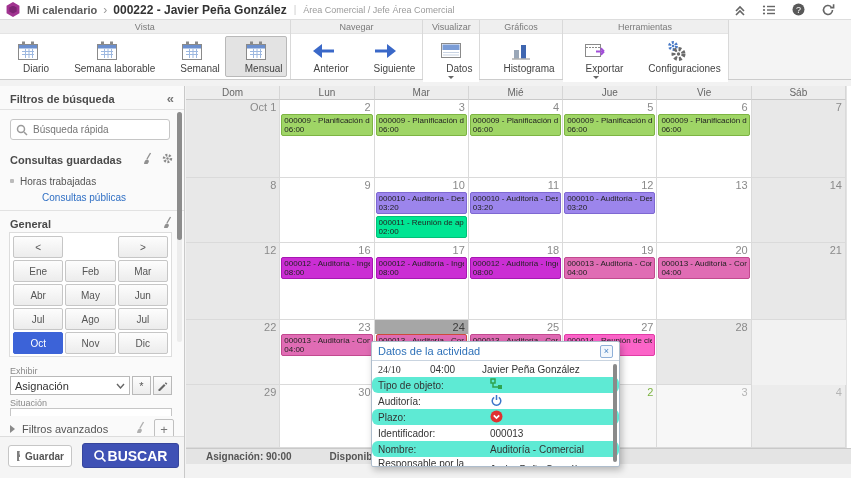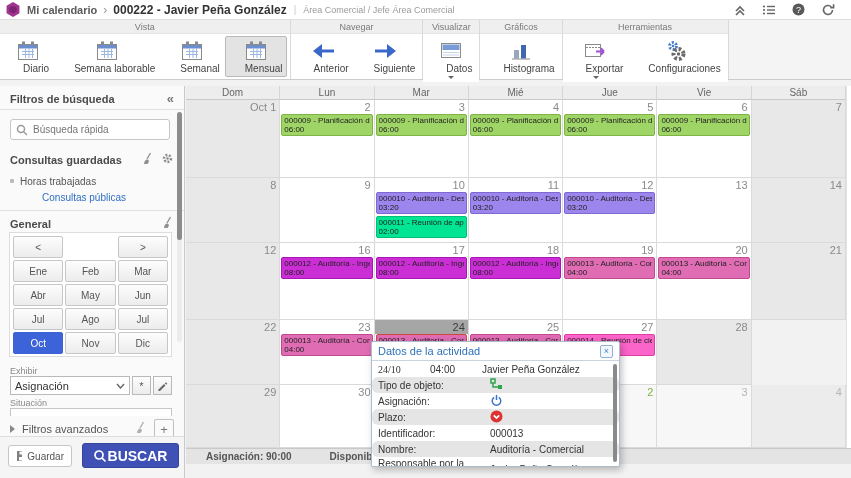--- a/index.html
+++ b/index.html
@@ -74,21 +74,21 @@
   #sb-sit-input { top: 322px; left: 10px; right: 12px; height: 8px; background: #fff; border: 1px solid #c6c6c6; border-bottom: none; }
   #sb-adv { top: 332px; height: 22px; display: flex; align-items: center; padding: 0 10px; gap: 7px; }
   #sb-adv .tri { width: 0; height: 0; border-top: 4px solid transparent; border-bottom: 4px solid transparent;
                  border-left: 5px solid #8a8a8a; }
   #sb-adv .lbl { font-size: 11px; color: #555; flex: 1; cursor: pointer; }
   #sb-adv .plus { width: 20px; height: 20px; border: 1px solid #c0c0c0; border-radius: 2px; background: #fafafa;
                   font-size: 13px; color: #777; display: flex; align-items: center; justify-content: center; cursor: pointer; }
   #sb-bottom { top: 350px; bottom: 0; border-top: 1px solid #ddd; background: #f5f5f5; }
   #btn-guardar { position: absolute; left: 8px; top: 8px; width: 64px; height: 22px; background: #fff;
                  border: 1px solid #c6c6c6; border-radius: 3px; display: flex; align-items: center; gap: 5px;
-                 padding: 4px 7px; font-size: 10px; color: #555; cursor: pointer; }
+                 padding: 4px 7px; font-size: 10px; color: #555; cursor: pointer; font-weight: bold; }
   #btn-buscar { position: absolute; left: 82px; top: 6px; width: 97px; height: 25px; background: #3f51b5;
                 border: 1px solid #36459c; border-radius: 3px; display: flex; align-items: center;
                 padding: 0 10px; cursor: pointer; }
   #btn-buscar .lbl { flex: 1; text-align: center; color: #fff; font-size: 14px; font-weight: bold; }
   #sb-scroll { position: absolute; right: 2px; top: 26px; width: 5px; height: 230px; background: #ececec; border-radius: 3px; }
   #sb-thumb { position: absolute; top: 0; width: 5px; height: 128px; background: #8c8c8c; border-radius: 3px; cursor: pointer; }
 
   
   #cal-hdr { position: absolute; top: 86px; left: 186px; width: 660px; height: 14px; display: grid;
              grid-template-columns: repeat(7,1fr); }
@@ -123,21 +123,21 @@
   
   #popup { position: absolute; left: 371px; top: 341px; width: 249px; height: 126px; background: #fff;
            border: 1px solid #aebdcc; border-radius: 2px; box-shadow: 2px 3px 7px rgba(0,0,0,.25);
            overflow: hidden; z-index: 50; }
   #popup-title { height: 19px; display: flex; align-items: center; padding: 0 6px;
                  border-bottom: 1px solid #c9d4e0; }
   #popup-title .t { flex: 1; font-size: 11px; color: #2e71b8; }
   #popup-close { width: 13px; height: 13px; border: 1px solid #8fb0d8; background: #f3f8fd; color: #4a84c4;
                  font-size: 9px; line-height: 11px; text-align: center; border-radius: 2px; cursor: pointer; }
   .prow { display: flex; align-items: center; min-height: 16px; font-size: 10px; color: #333; padding-right: 10px; }
-  .prow.shade { background: #e5e5e5; border-radius: 6px; }
+  .prow.shade { background: #5eead4; border-radius: 6px; }
   .prow .plabel { width: 112px; flex: none; padding: 1px 2px 1px 6px; line-height: 11px; }
   .prow .pval { flex: 1; padding-left: 6px; }
   .prow .c1 { width: 58px; flex: none; padding-left: 6px; font-family: Liberation Serif, serif; }
   .prow .c2 { width: 52px; flex: none; }
   .prow .c3 { flex: 1; }
   #popup-scroll { position: absolute; right: 2px; top: 22px; bottom: 4px; width: 4px; background: #8a8a8a; border-radius: 2px; cursor: pointer; }
 </style>
 </head>
 <body>
 
@@ -636,21 +636,21 @@
         </div>
         <div class="prow shade">
           <span class="plabel">Tipo de objeto:</span>
           <span class="pval"><svg width="14" height="12">
               <rect x="1" y="1" width="4" height="4" fill="none" stroke="#2ea44f" stroke-width="1.5"></rect>
               <path d="M3 5v4h5" fill="none" stroke="#2ea44f" stroke-width="1.5"></path>
               <rect x="8" y="7" width="4" height="4" fill="#2ea44f"></rect>
             </svg></span>
         </div>
         <div class="prow">
-          <span class="plabel">Asignación:</span>
+          <span class="plabel">Auditoría:</span>
           <span class="pval"><svg width="13" height="13">
               <path d="M4.2 3.4a4.3 4.3 0 1 0 4.6 0" fill="none" stroke="#3b74c9" stroke-width="1.5"></path>
               <path d="M6.5 1v5" stroke="#3b74c9" stroke-width="1.5"></path>
             </svg></span>
         </div>
         <div class="prow shade">
           <span class="plabel">Plazo:</span>
           <span class="pval"><svg width="13" height="13">
               <circle cx="6.5" cy="6.5" r="6" fill="#e03131"></circle>
               <path d="M3.8 5.3L6.5 8 9.2 5.3" fill="none" stroke="#fff" stroke-width="1.7"></path>

